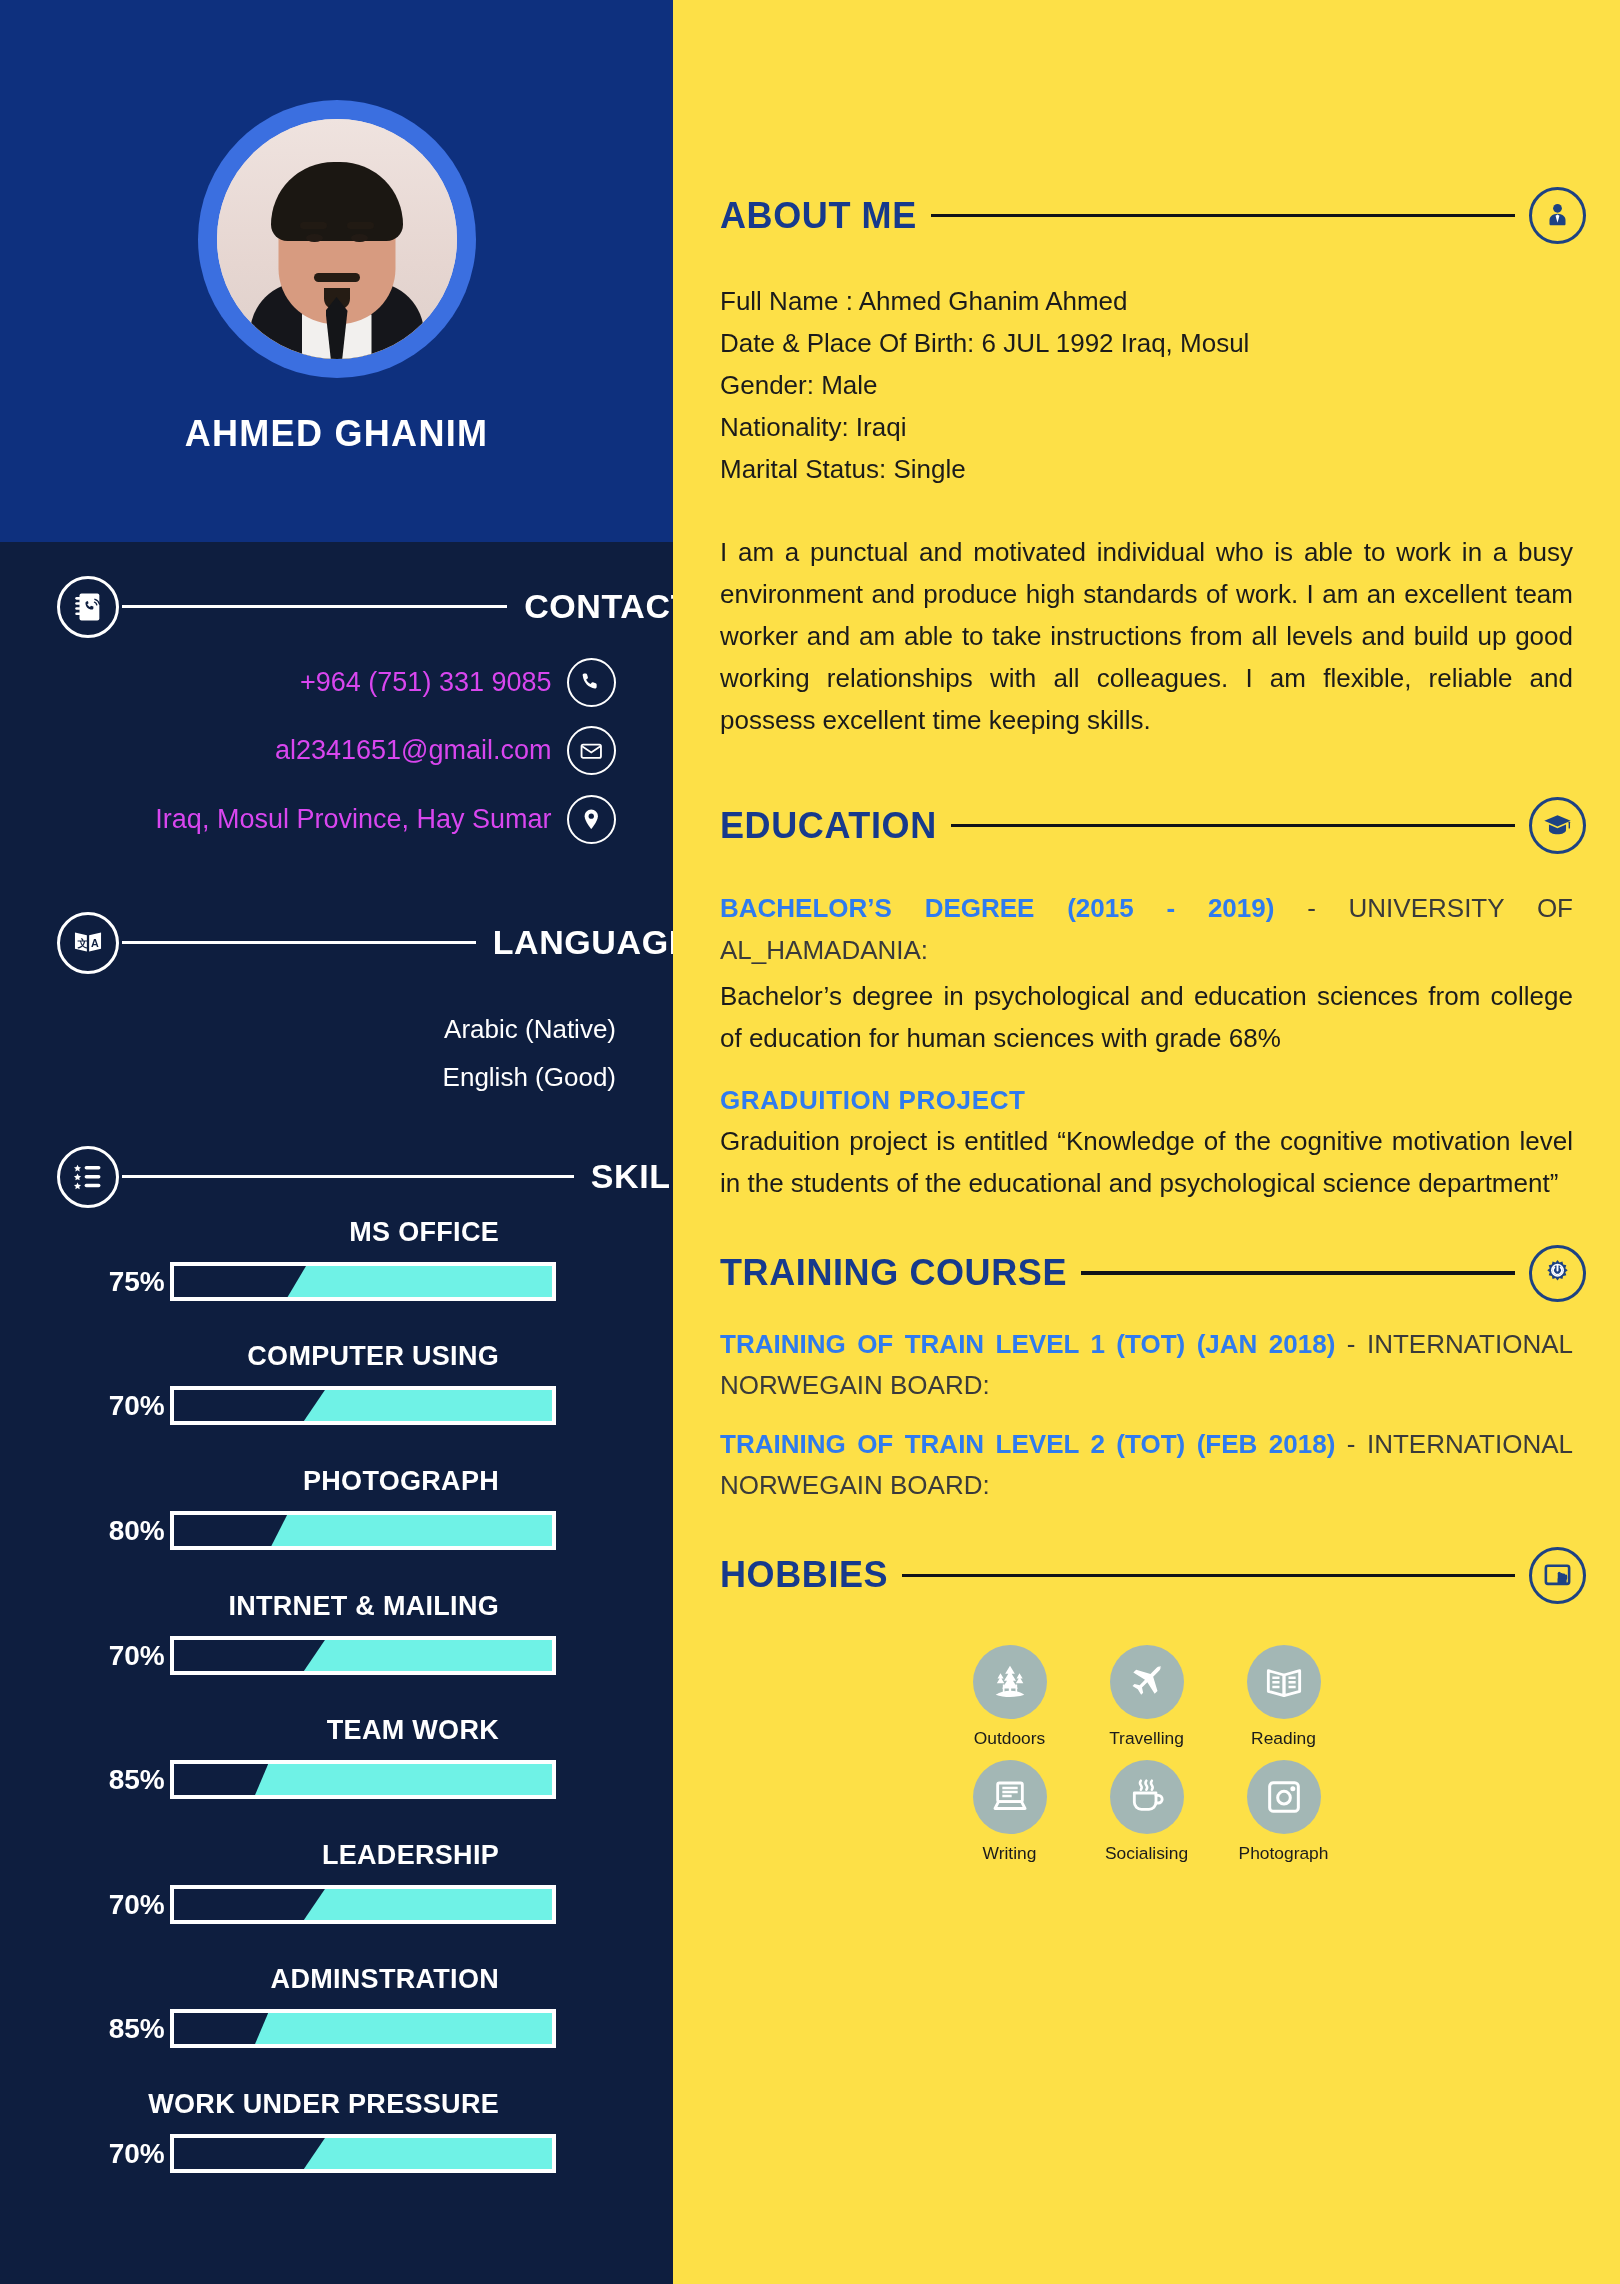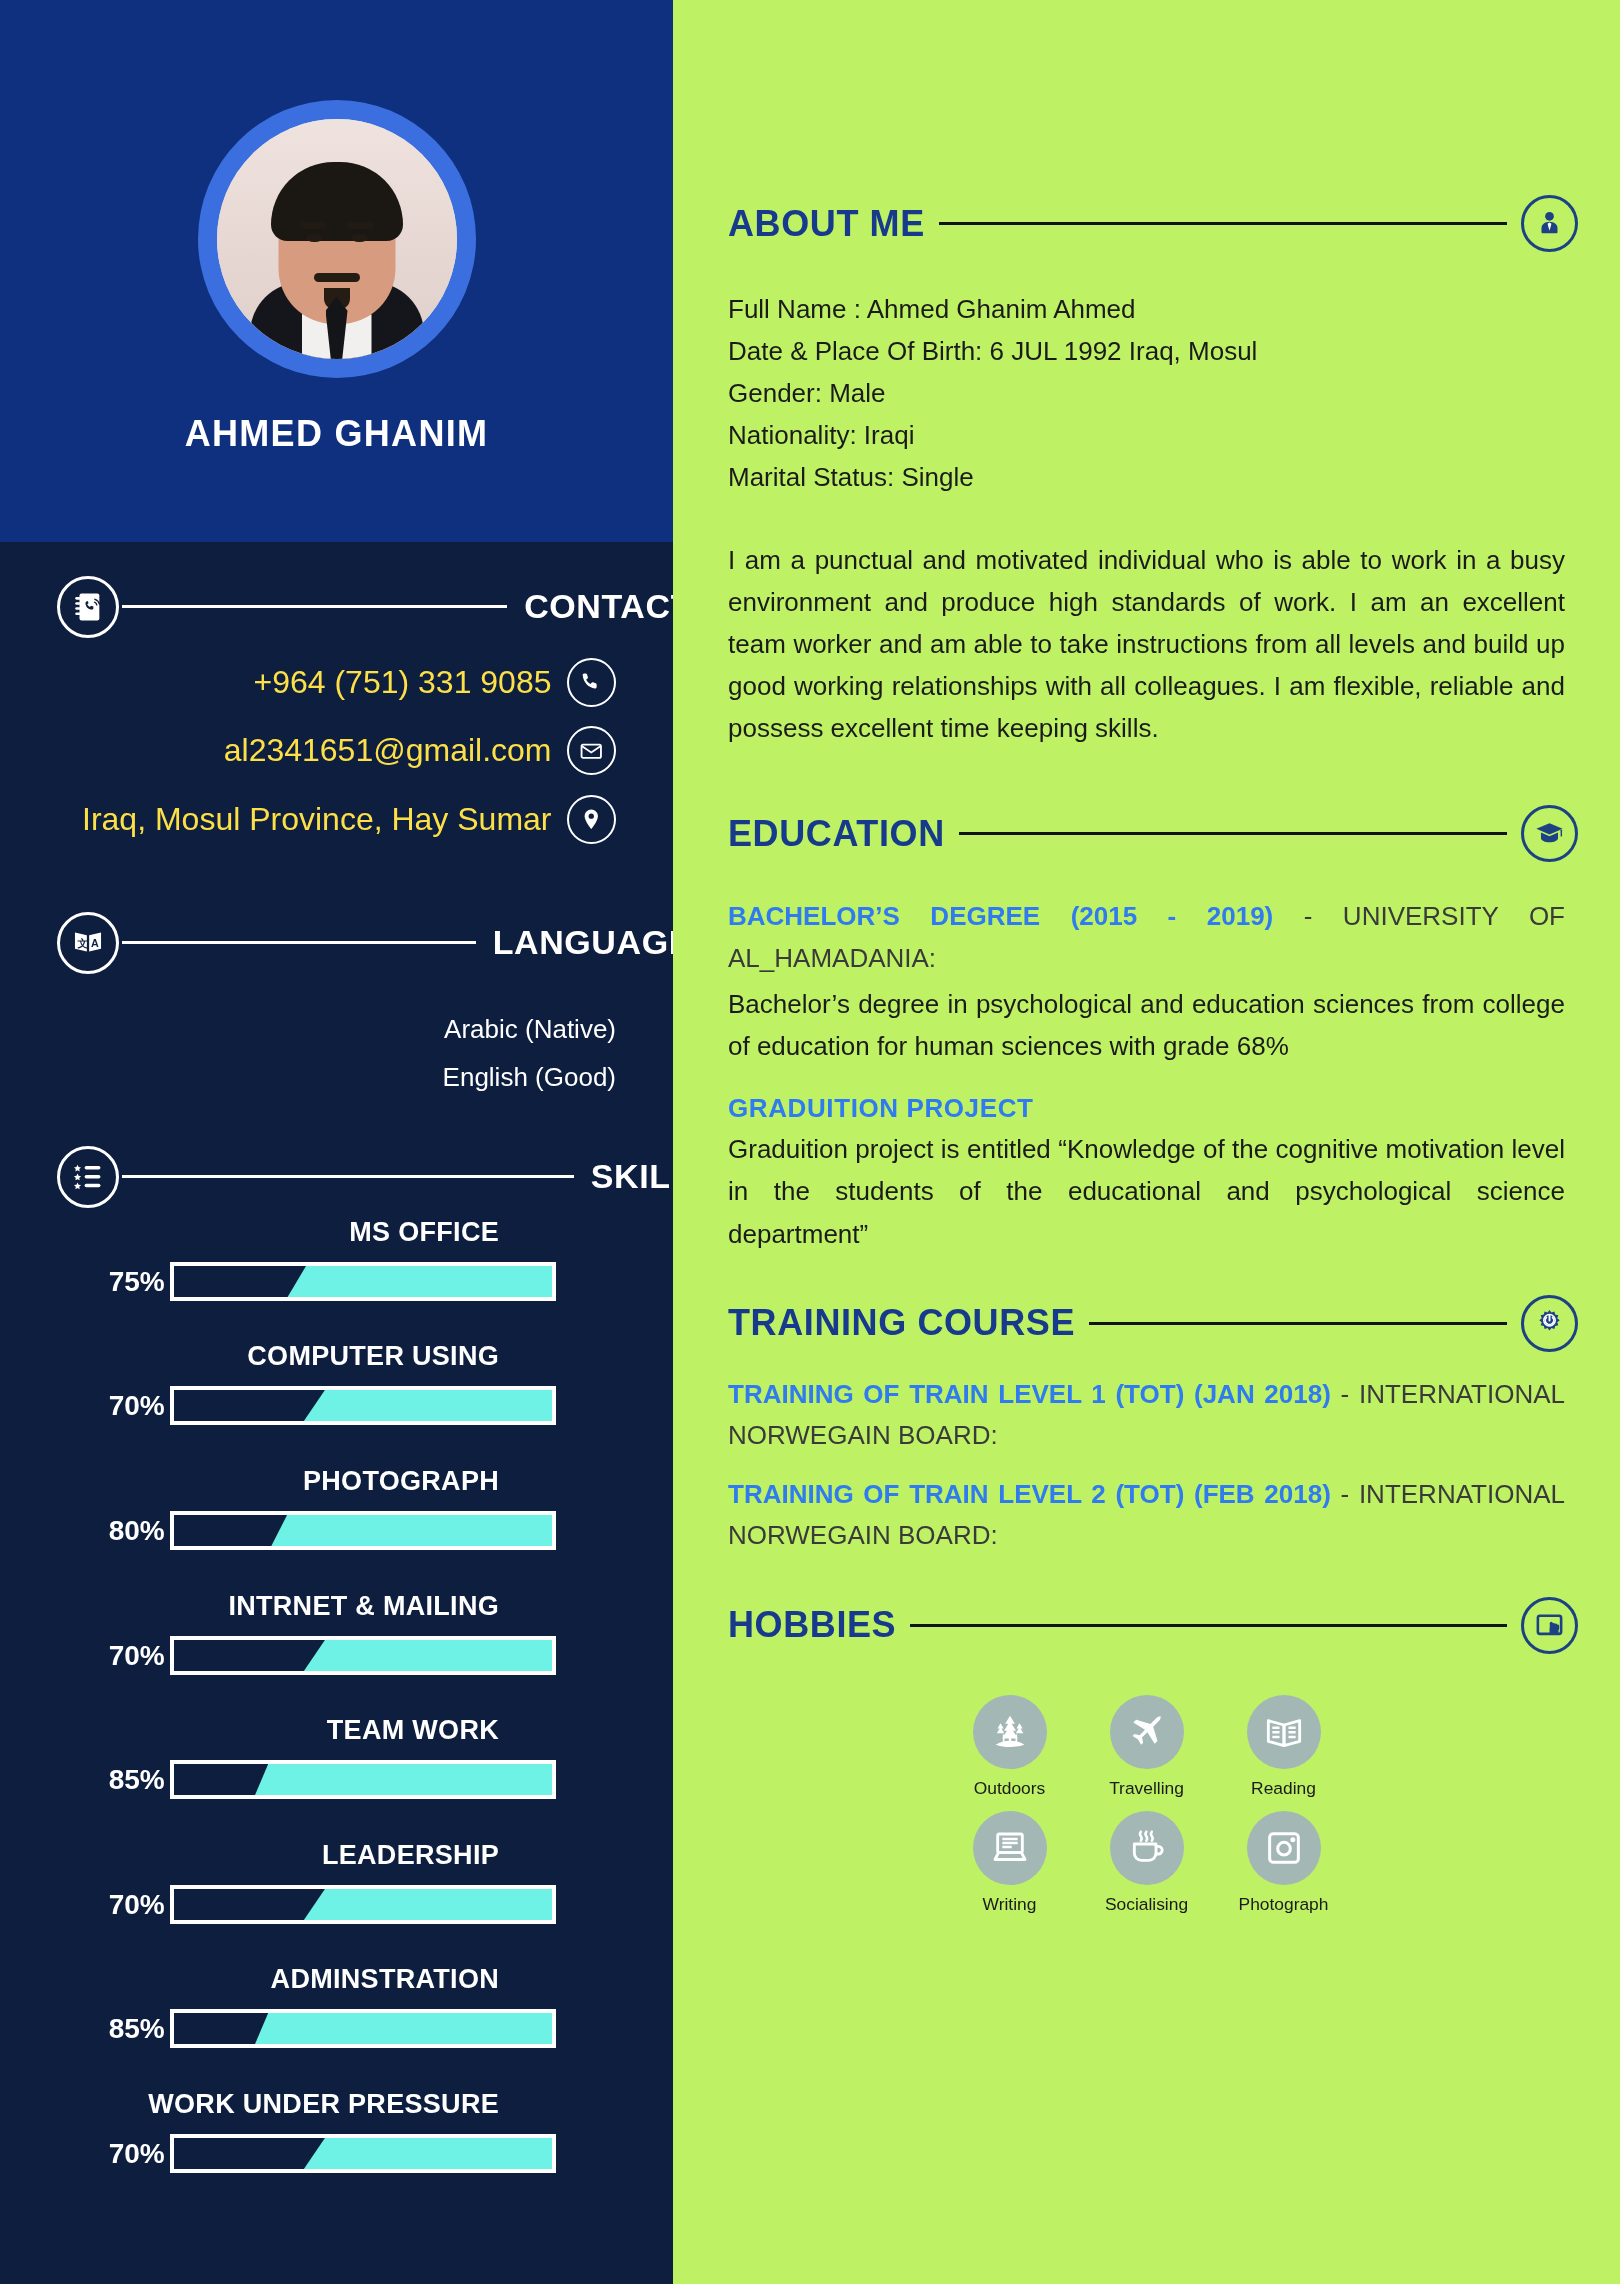--- a/index.html
+++ b/index.html
@@ -52,38 +52,38 @@
   .sb-circle {
     width:62px; height:62px; flex:0 0 62px; margin-left:57px;
     border:3.2px solid #ffffff; border-radius:50%;
     display:flex; align-items:center; justify-content:center;
   }
   .sb-line { flex:1 1 auto; height:2.6px; background:#ffffff; margin:0 17px 0 2.6px; }
   .sb-title { color:#ffffff; font-size:34px; font-weight:bold; letter-spacing:0.6px; margin-right:14px; white-space:nowrap; }
 
   .sb-row { position:absolute; width:673px; text-align:right; color:#ffffff; }
   .contact-line { display:flex; align-items:center; justify-content:flex-end; padding-right:0; }
-  .contact-text { font-size:32px; color:#fde047; margin-right:15.5px; white-space:nowrap; }
+  .contact-text { font-size:27px; color:#d946ef; margin-right:15.5px; white-space:nowrap; }
   .contact-ic {
     width:49px; height:49px; flex:0 0 49px; border:2.6px solid #fff; border-radius:50%;
     display:flex; align-items:center; justify-content:center; margin-right:57px;
   }
   .lang-text { font-size:26px; color:#ffffff; padding-right:57px; }
 
   
   .skill-item { position:absolute; width:556px; }
   .skill-name { text-align:right; padding-right:57px; color:#ffffff; font-size:27px; font-weight:bold; letter-spacing:0.3px; }
   .skill-row { display:flex; align-items:center; margin-top:14px; }
   .skill-pct { width:187px; text-align:right; padding-right:5px; color:#ffffff; font-size:28px; font-weight:bold; }
   .bar-outer { position:relative; width:426px; height:39px; background:#ffffff; padding:3.9px; }
   .bar-track { position:relative; width:100%; height:100%; background:#6FF2E6; overflow:hidden; }
   .bar-dark { position:absolute; top:0; left:0; height:100%; background:#0E1E3F; }
 
   
-  .main { flex:1 1 auto; position:relative; background:#bef264; padding:16px; }
+  .main { flex:1 1 auto; position:relative; background:#fde047; padding:8px; }
 
   .mh { display:flex; align-items:center; margin-left:39px; margin-right:26px; }
   .mh-title { color:#173A8C; font-size:36px; font-weight:bold; letter-spacing:0.6px; white-space:nowrap; }
   .mh-line { flex:1 1 auto; height:3.2px; background:#111318; margin:0 14px; }
   .mh-circle { width:57px; height:57px; flex:0 0 57px; border:3.9px solid #1D4283; border-radius:50%; display:flex; align-items:center; justify-content:center; }
 
   .about-list { margin:36px 0 0 39px; }
   .about-list div { font-size:26px; color:#1b1b1b; line-height:1.62; }
   .about-para {
     margin:40px 39px 0 39px; font-size:26px; color:#1b1b1b; line-height:1.62;

